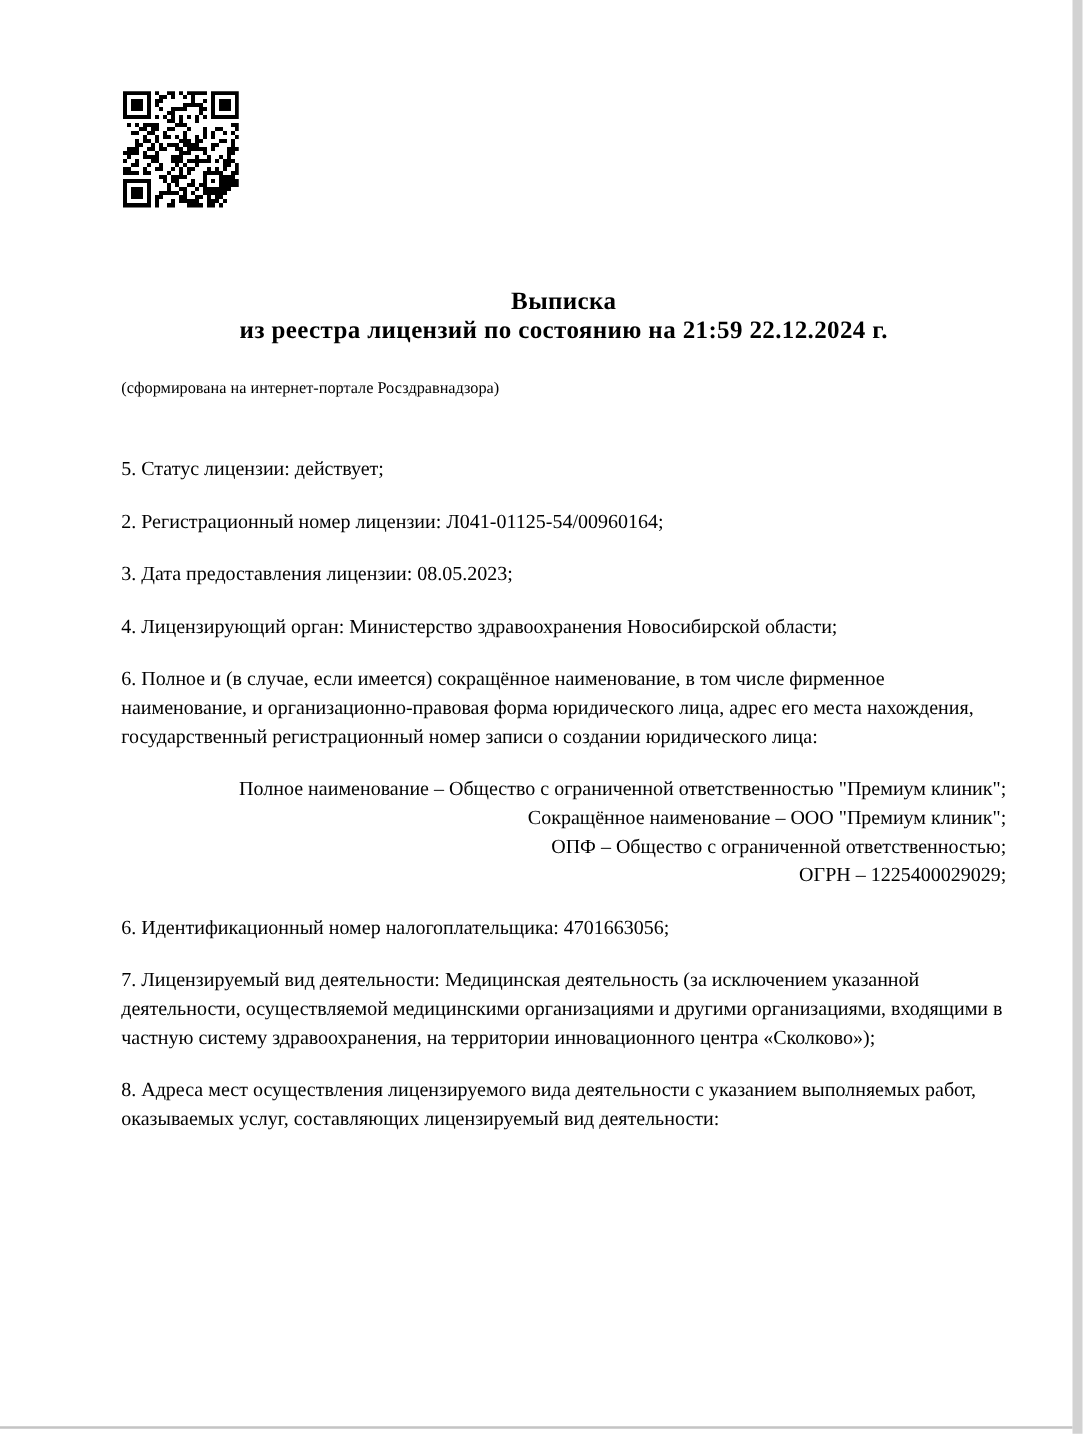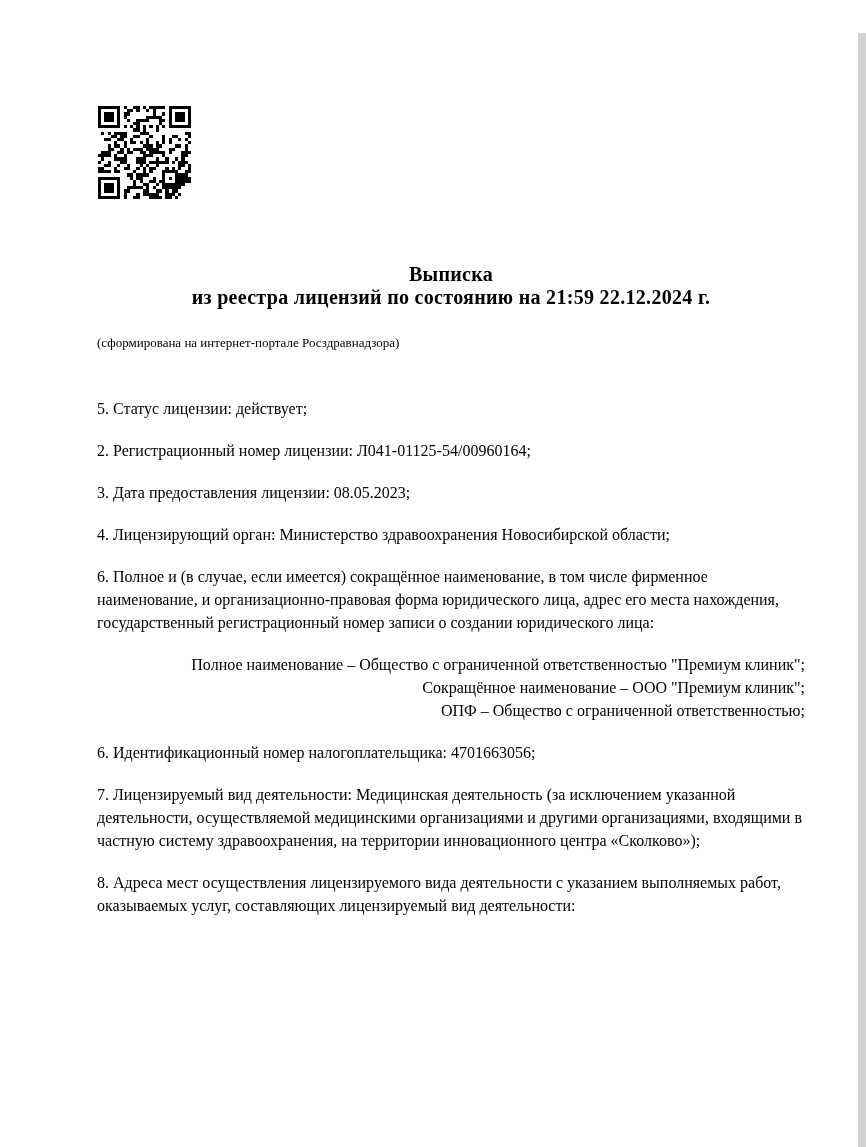--- a/index.html
+++ b/index.html
@@ -4,21 +4,21 @@
 <style>
   html, body { margin: 0; padding: 0; }
   body {
     width: 866px; height: 1147px;
     background: #ffffff;
     font-family: "Liberation Serif", serif;
     color: #000000;
     position: relative;
     overflow: hidden;
   }
-  .page { position: absolute; inset: 0; background: #ffffff; margin-top: 33px; }
+  .page { position: absolute; inset: 0; background: #ffffff; }
 
   .qr {
     position: absolute; left: 98px; top: 73px;
     width: 93px; height: 93px;
   }
   .qr svg { display: block; width: 93px; height: 93px; }
 
   .title-block {
     position: absolute; left: 97px; top: 230px; width: 708px;
     text-align: center;
@@ -475,20 +475,21 @@
   <div class="body-text">
     <p>5. Статус лицензии: действует;</p>
     <p>2. Регистрационный номер лицензии: Л041-01125-54/00960164;</p>
     <p>3. Дата предоставления лицензии: 08.05.2023;</p>
     <p>4. Лицензирующий орган: Министерство здравоохранения Новосибирской области;</p>
     <p>6. Полное и (в случае, если имеется) сокращённое наименование, в том числе фирменное наименование, и организационно-правовая форма юридического лица, адрес его места нахождения, государственный регистрационный номер записи о создании юридического лица:</p>
     <div class="org-block">
       <div>Полное наименование – Общество с ограниченной ответственностью "Премиум клиник";</div>
       <div>Сокращённое наименование – ООО "Премиум клиник";</div>
       <div>ОПФ – Общество с ограниченной ответственностью;</div>
+      <div>ОГРН – 1225400029029;</div>
     </div>
     <p>6. Идентификационный номер налогоплательщика: 4701663056;</p>
     <p>7. Лицензируемый вид деятельности: Медицинская деятельность (за исключением указанной деятельности, осуществляемой медицинскими организациями и другими организациями, входящими в частную систему здравоохранения, на территории инновационного центра «Сколково»);</p>
     <p>8. Адреса мест осуществления лицензируемого вида деятельности с указанием выполняемых работ, оказываемых услуг, составляющих лицензируемый вид деятельности:</p>
   </div>
 
   <div class="right-band"></div>
   <div class="bottom-line"></div>
 
 </div>

